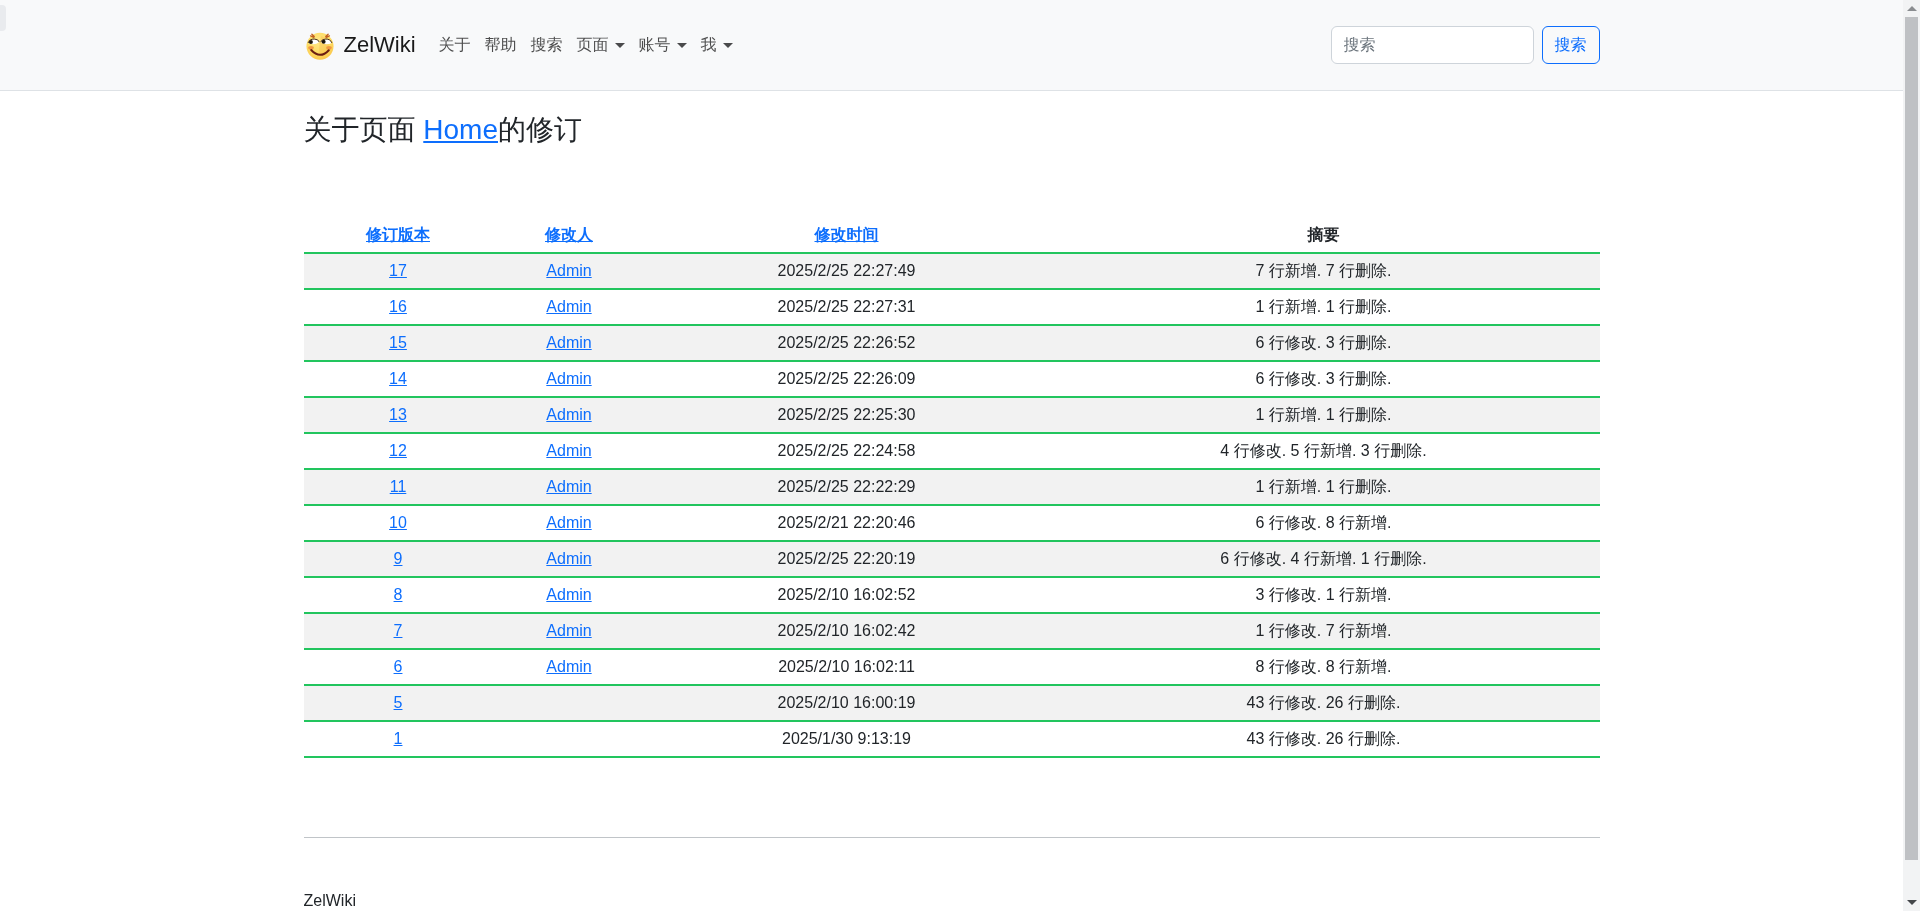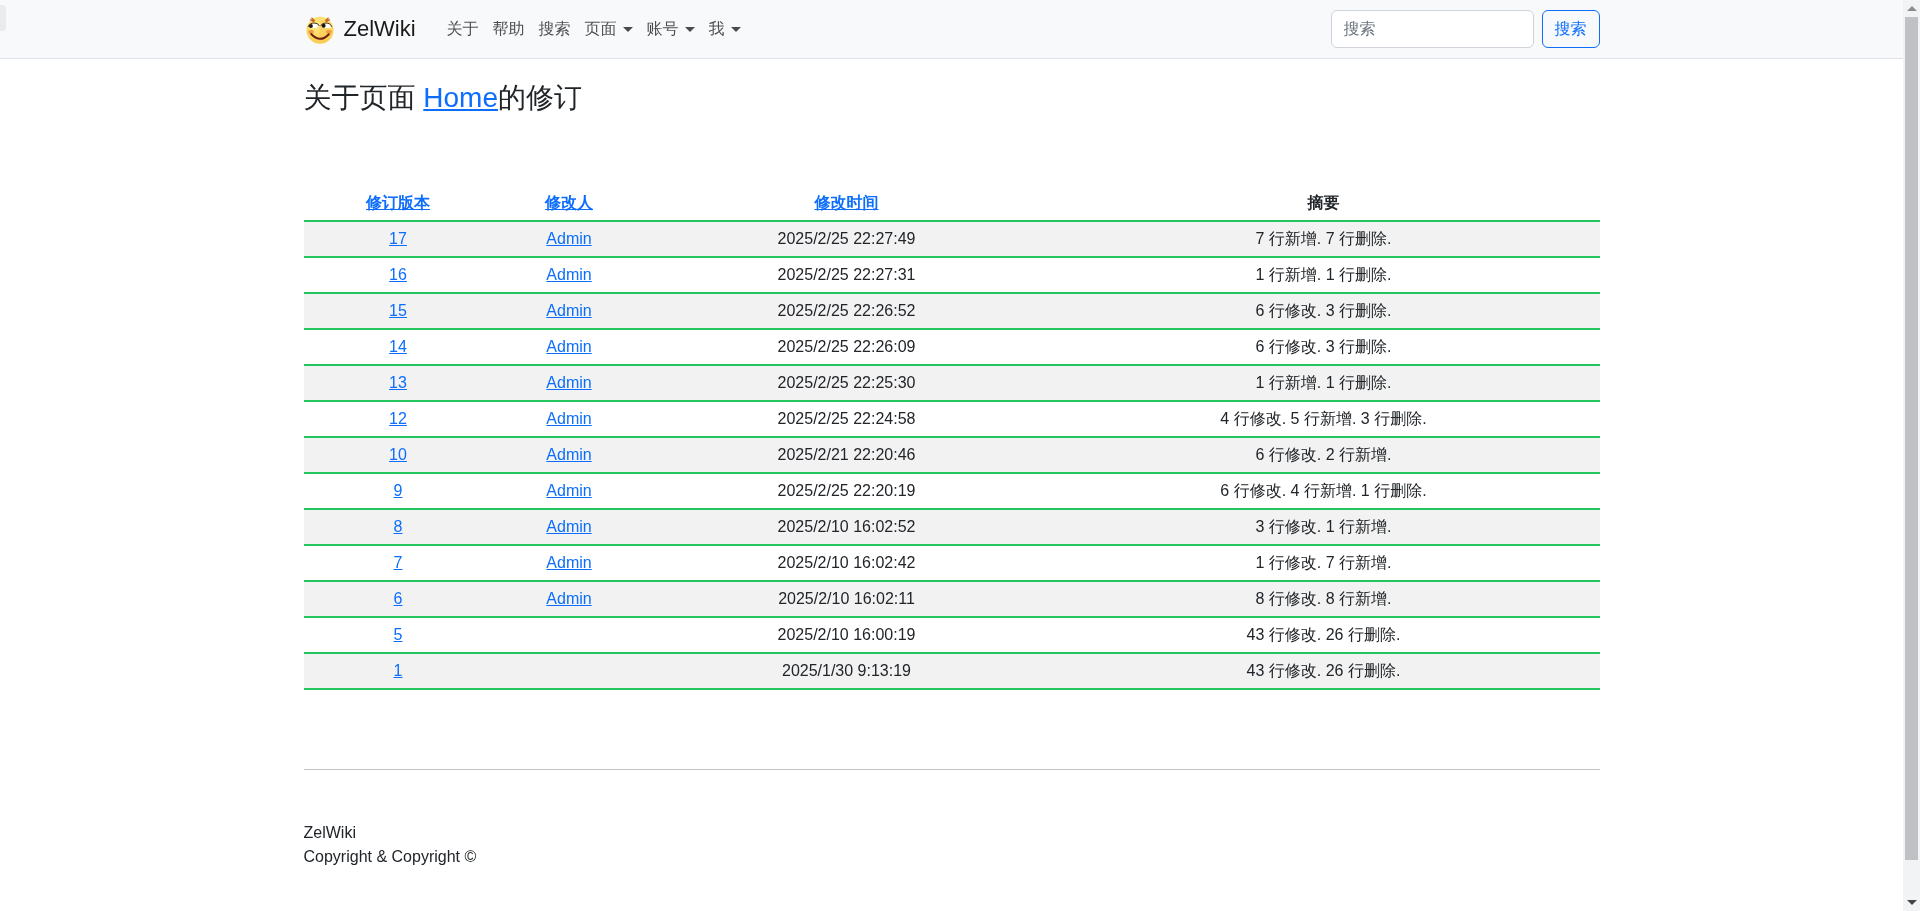--- a/index.html
+++ b/index.html
@@ -51,23 +51,22 @@
     width: 6px; height: 26px;
     background: #e9ebee;
     border-radius: 0 4px 4px 0;
     z-index: 60;
   }
 
   .page { width: 1903px; }
 
   .container {
     width: 1320px;
-    margin: 0 auto;
+    margin: 16px auto;
     padding: 0 12px;
-    gap: 8px;
   }
 
   
   .navbar {
     background: #f8f9fa;
     border-bottom: 1px solid #dee2e6;
     padding: 8px 0;
   }
   .navbar .container {
     display: flex;
@@ -309,26 +308,32 @@
     <td>1 行新增. 1 行删除.</td>
   </tr>
 
   <tr>
     <td><a href="#">12</a></td>
     <td><a href="#">Admin</a></td>
     <td>2025/2/25 22:24:58</td>
     <td>4 行修改. 5 行新增. 3 行删除.</td>
   </tr>
 
+  <tr>
+    <td><a href="#">11</a></td>
+    <td><a href="#">Admin</a></td>
+    <td>2025/2/25 22:22:29</td>
+    <td>1 行新增. 1 行删除.</td>
+  </tr>
 
   <tr>
     <td><a href="#">10</a></td>
     <td><a href="#">Admin</a></td>
     <td>2025/2/21 22:20:46</td>
-    <td>6 行修改. 2 行新增.</td>
+    <td>6 行修改. 8 行新增.</td>
   </tr>
 
   <tr>
     <td><a href="#">9</a></td>
     <td><a href="#">Admin</a></td>
     <td>2025/2/25 22:20:19</td>
     <td>6 行修改. 4 行新增. 1 行删除.</td>
   </tr>
 
   <tr>

